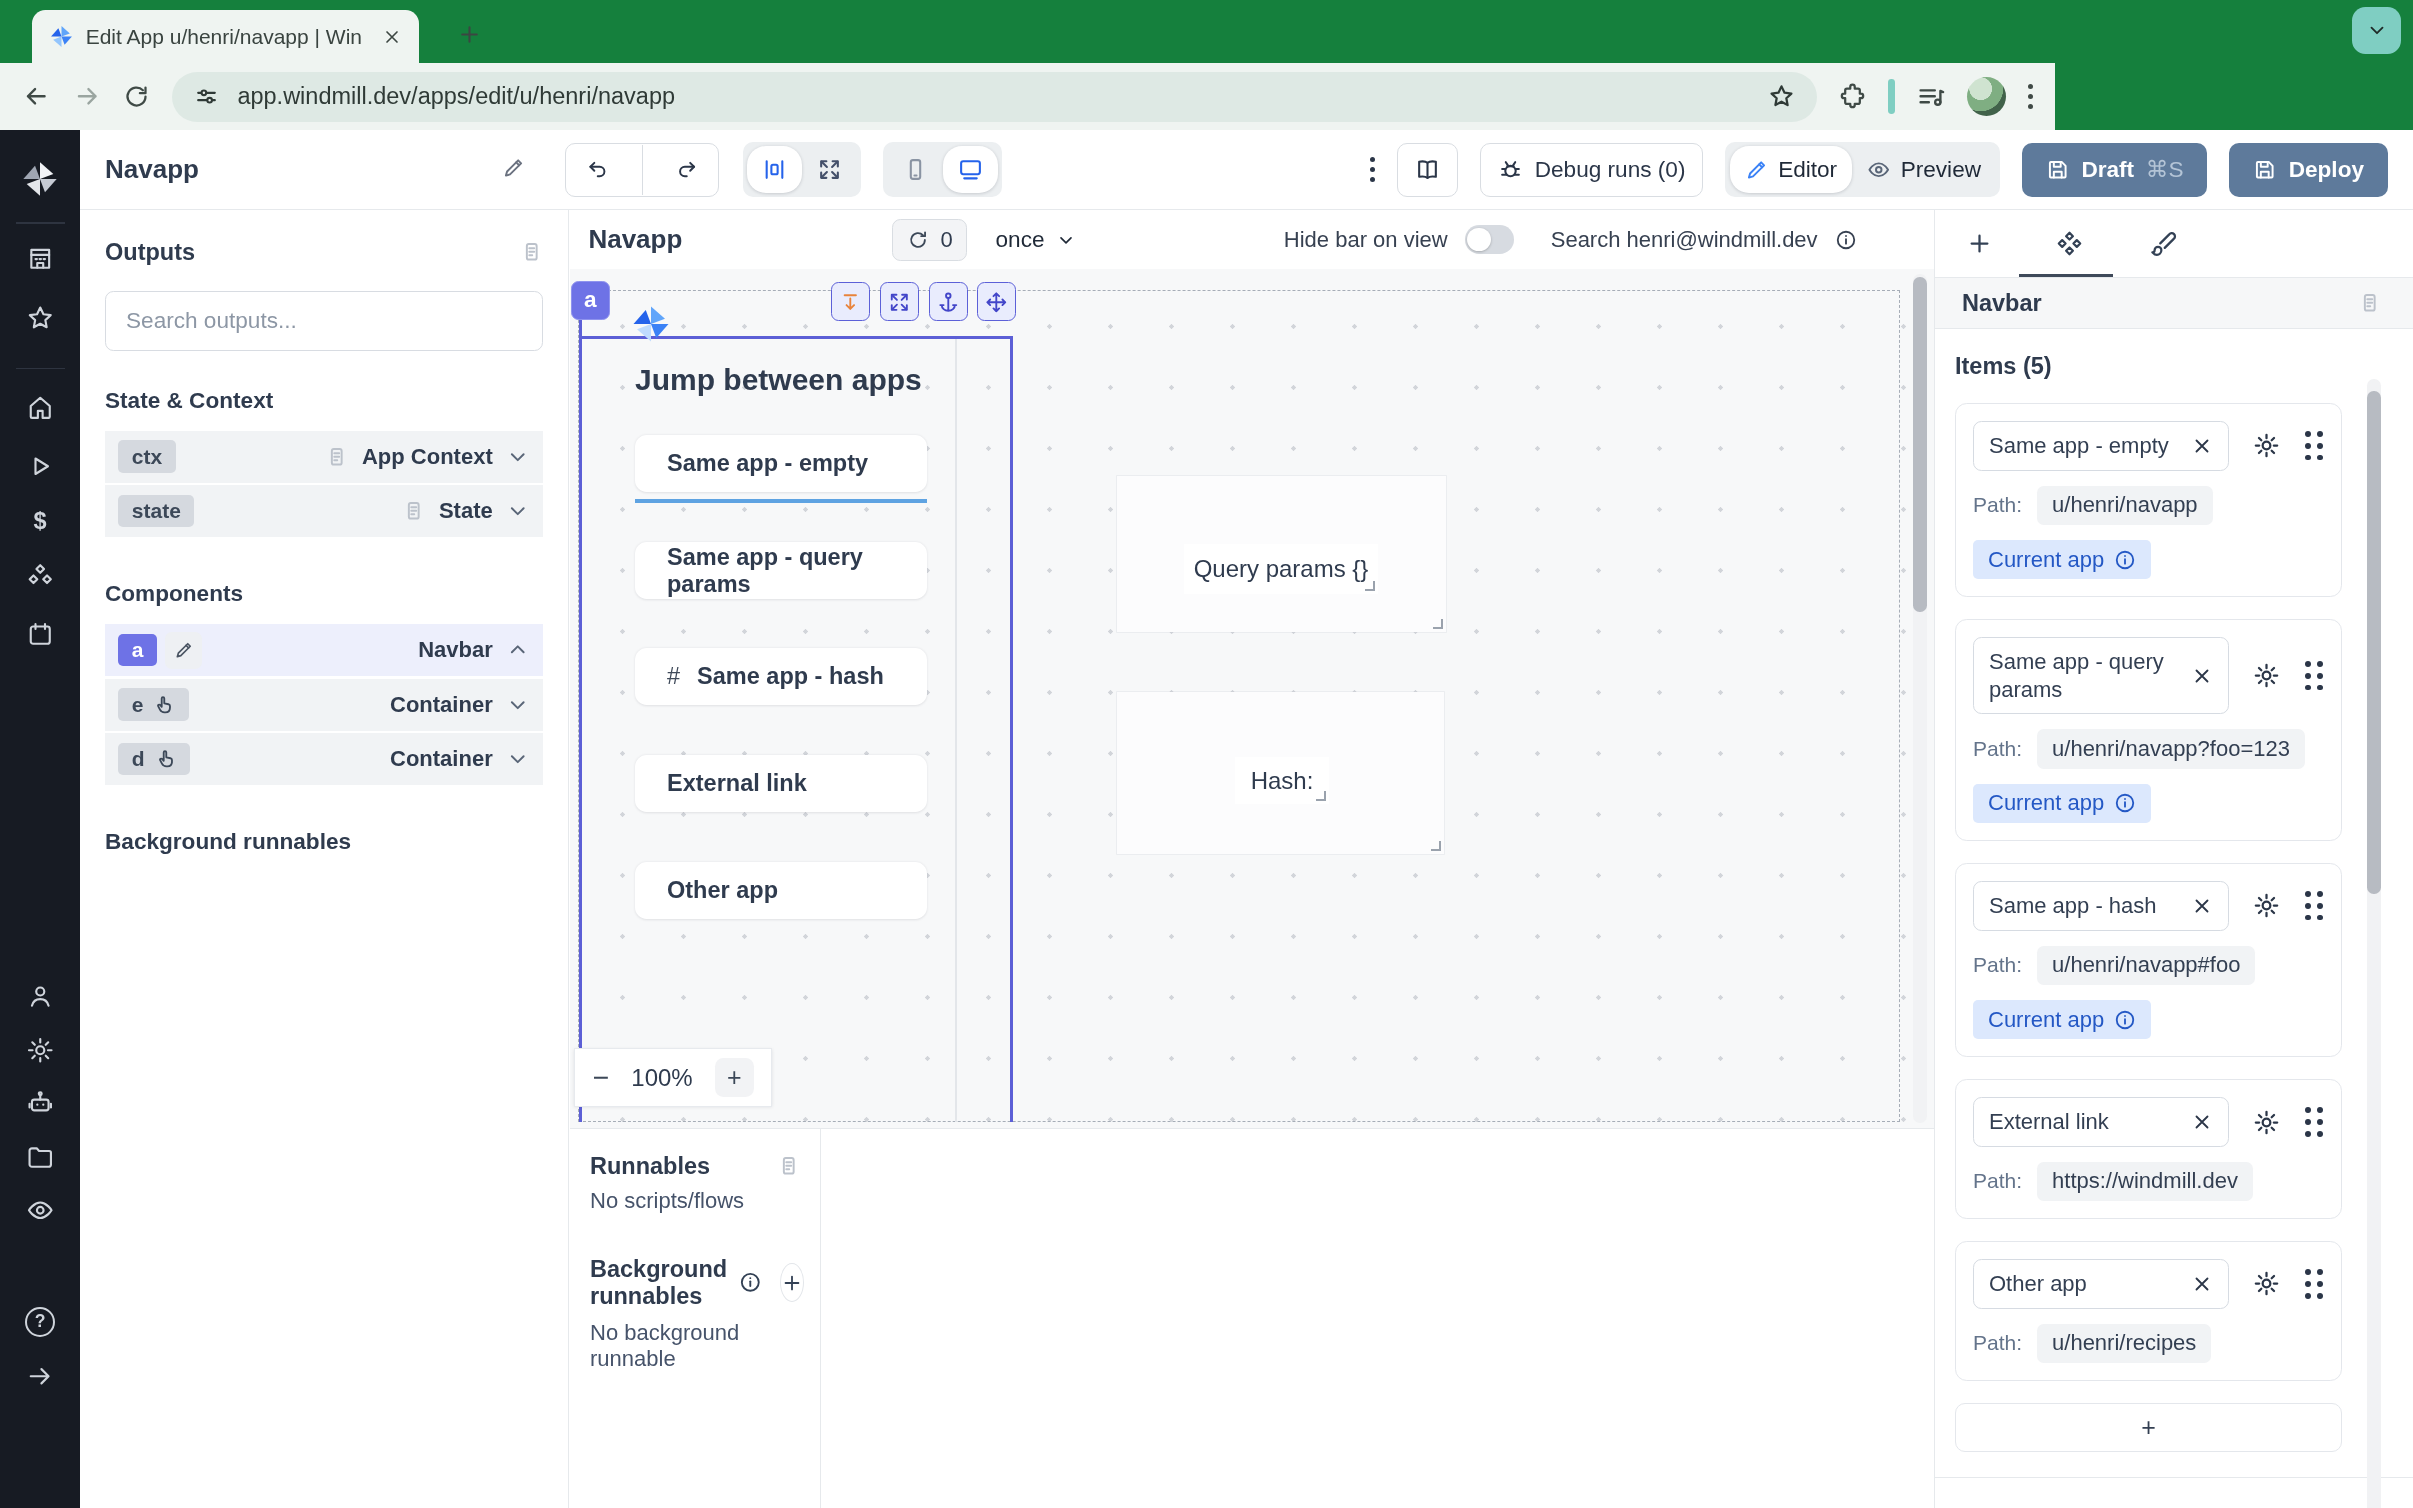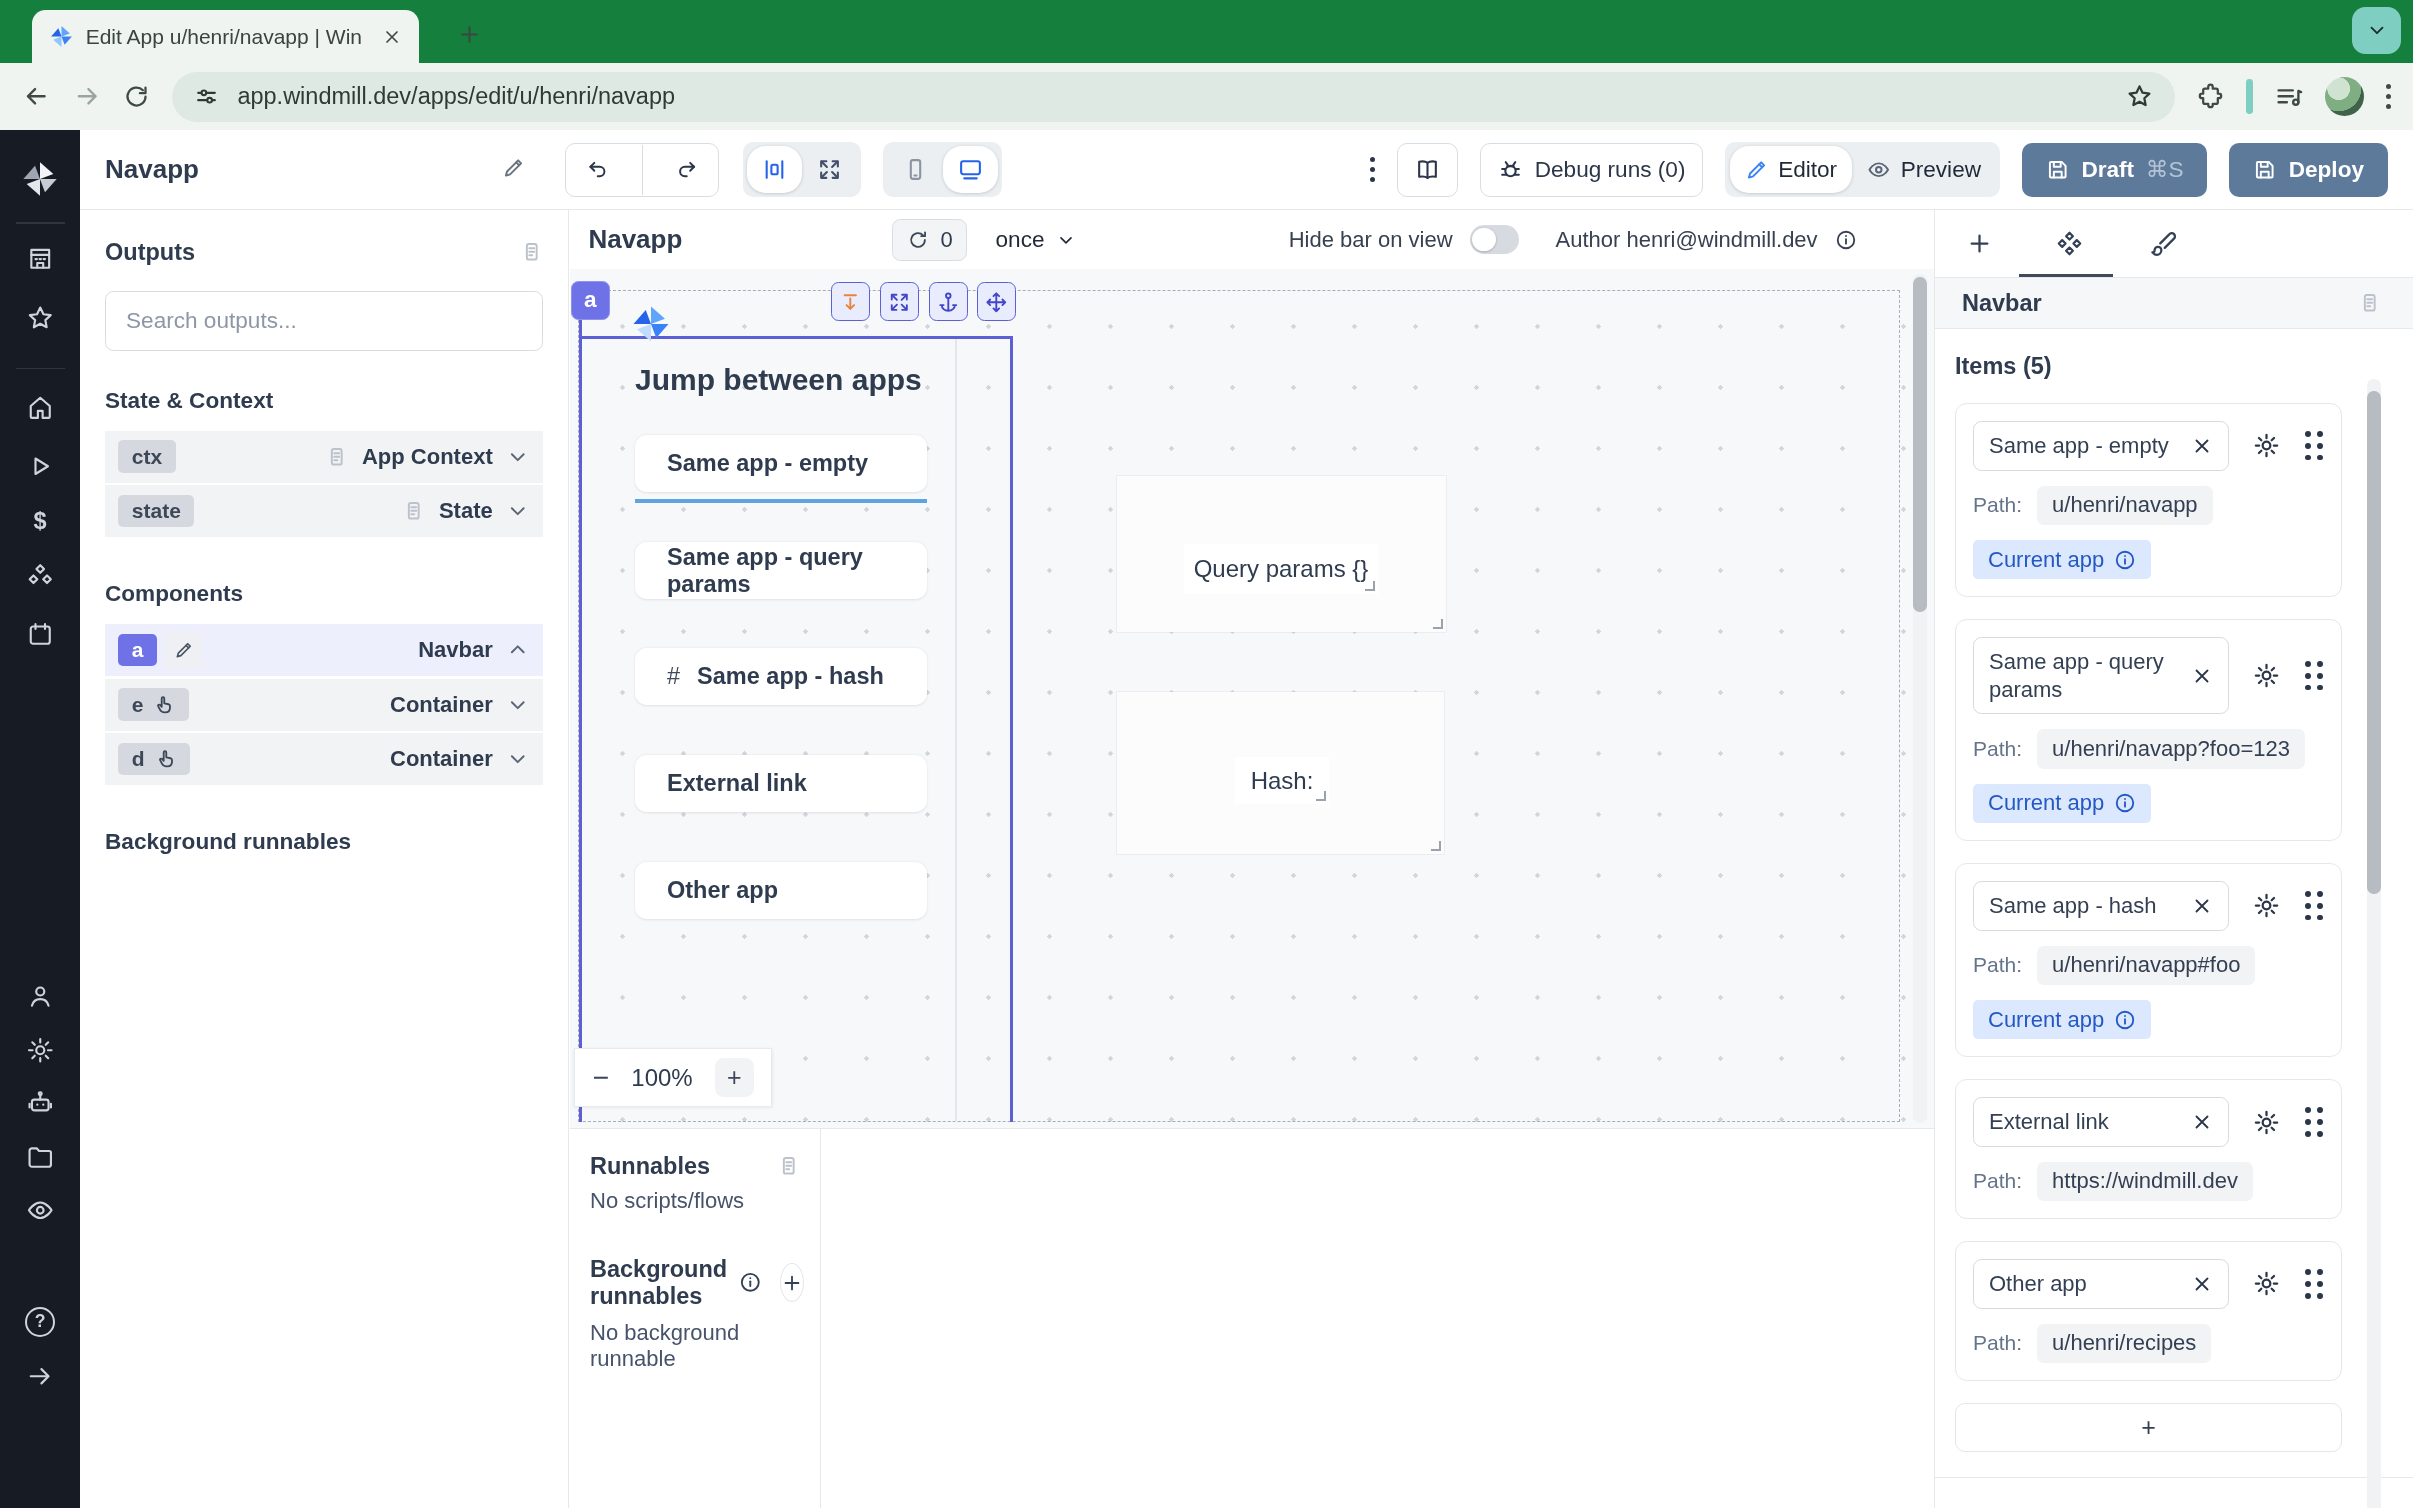--- a/index.html
+++ b/index.html
@@ -4,21 +4,21 @@
 <style>
   *{margin:0;padding:0;box-sizing:border-box;font-family:"Liberation Sans",sans-serif;}
   html,body{width:2413px;height:1508px;overflow:hidden;background:#fff;}
   svg.ic{width:23.5px;height:23.5px;stroke:currentColor;fill:none;stroke-width:2;stroke-linecap:round;stroke-linejoin:round;flex:none;}
   
   #chrome{position:absolute;top:0;left:0;width:2413px;height:130px;background:#15803d;}
   #tab{position:absolute;left:32px;top:10px;width:387px;height:53px;background:#eff4f1;border-radius:13.4px 13.4px 0 0;display:flex;align-items:center;padding:0 17px;gap:11.7px;}
   #tab .ttl{font-size:21px;color:#3a4440;white-space:nowrap;overflow:hidden;flex:1;}
   #newtab{position:absolute;left:457px;top:22px;color:#3c4642;}
   #tealbtn{position:absolute;right:11.7px;top:6.7px;width:49px;height:47px;border-radius:13.4px;background:#7fcec2;display:flex;align-items:center;justify-content:center;color:#1f2a27;}
-  #btoolbar{position:absolute;top:63px;left:0;width:2413px;height:67px;background:#eff4f1;display:flex;align-items:center;padding:0 22px;gap:22px;}
+  #btoolbar{position:absolute;top:63px;left:0;width:2055px;height:67px;background:#eff4f1;display:flex;align-items:center;padding:0 22px;gap:22px;}
   #omnibox{flex:1;height:50px;border-radius:25px;background:#dee9e4;display:flex;align-items:center;padding:0 22px;gap:18.4px;color:#2f3a36;}
   #omnibox .url{font-size:23.5px;color:#2f3a36;flex:1;}
   .bico{color:#3f4a46;display:flex;align-items:center;}
   .bico.dis{color:#9aa5a0;}
   #tealsep{width:6.7px;height:35px;border-radius:3.4px;background:#7fcec2;}
   #avatar{width:39px;height:39px;border-radius:50%;background:radial-gradient(circle at 35% 30%,#cfe3d0 0 30%,#7fae82 31% 60%,#41624a 61% 100%);}
   .kebab{display:flex;flex-direction:column;gap:5px;}
   .kebab i{width:5px;height:5px;border-radius:50%;background:currentColor;}
   
   #rail{position:absolute;left:0;top:130px;width:80px;bottom:0;background:#171b23;display:flex;flex-direction:column;align-items:center;color:#cfd4db;}
@@ -580,21 +580,21 @@
         <span>once</span>
         <svg class="ic" style="width:20px;height:20px;color:#1f2937" viewBox="0 0 24 24" width="20" height="20">
           <use href="#i-chevd"></use>
         </svg>
       </div>
     <div class="rgt">
       <span class="lbl">Hide bar on view</span>
       <div id="toggle">
           <span class="knob"></span>
         </div>
-      <span class="lbl" style="margin-left:20px">Author henri@windmill.dev</span>
+      <span class="lbl" style="margin-left:20px">Search henri@windmill.dev</span>
       <svg class="ic" style="width:22px;height:22px;color:#374151" viewBox="0 0 26 26" width="22" height="22">
           <use href="#i-info"></use>
         </svg>
     </div>
   </div>
 
   <div id="canvas">
     <div id="dashed"></div>
     <div id="griddiv"></div>
     <div class="selline" style="left:9.2px;top:21px;width:2.5px;height:832px"></div>

